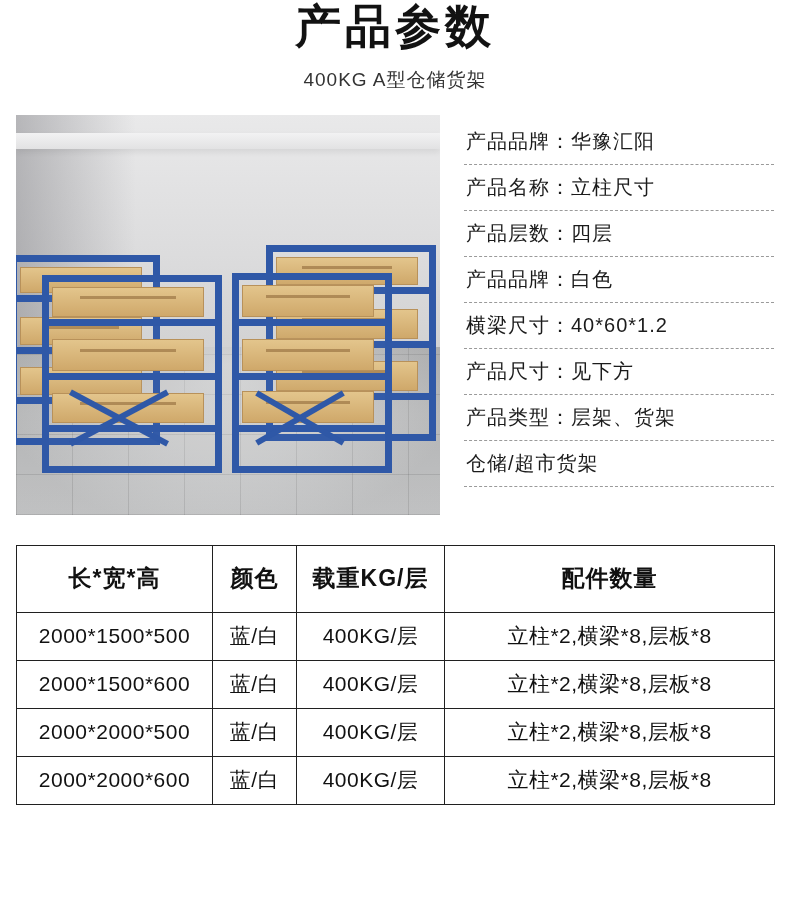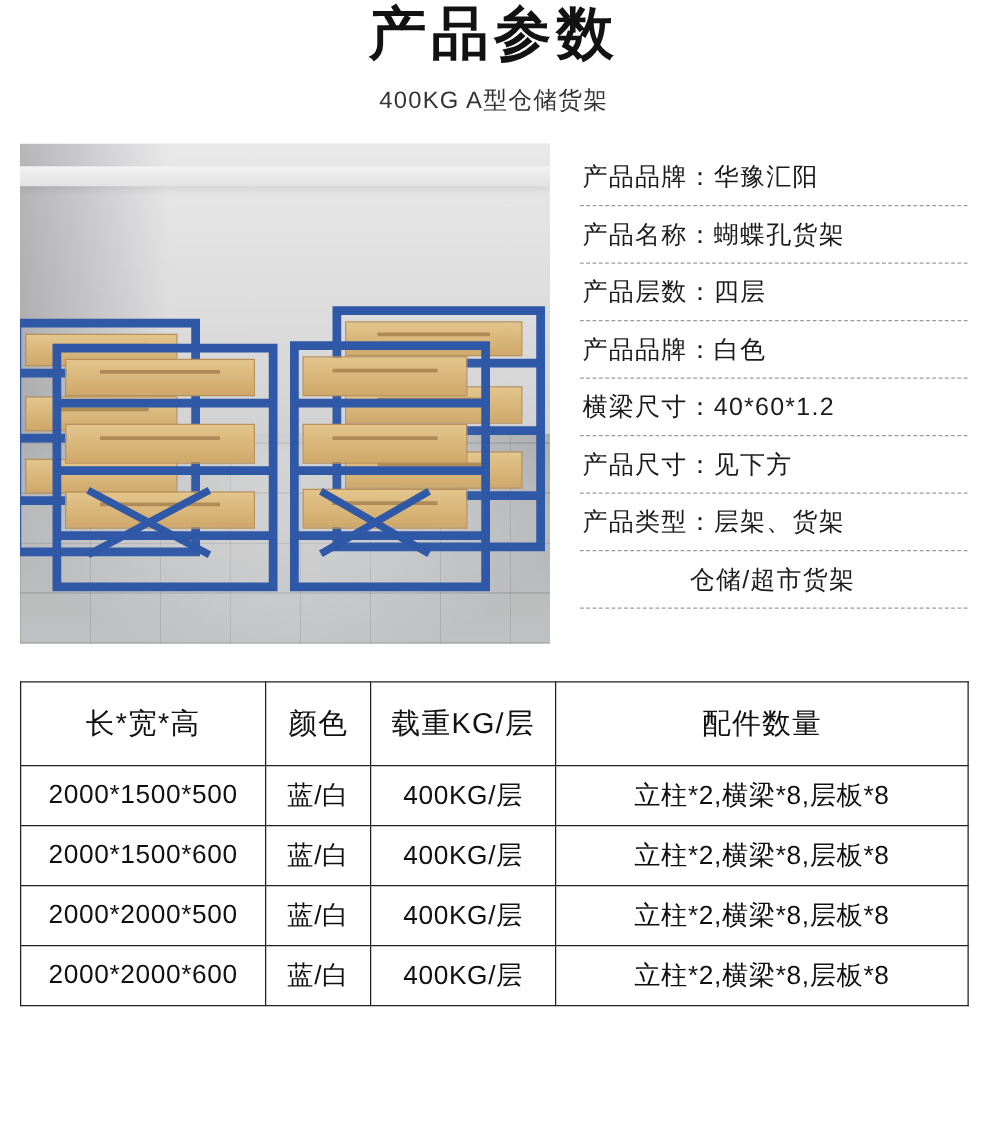--- a/index.html
+++ b/index.html
@@ -122,39 +122,39 @@
     border-bottom: 1px dashed #9a9a9a;
     padding: 9px 0 9px 2px;
     font-size: 20px;
     color: #1b1b1b;
     letter-spacing: 1px;
     white-space: nowrap;
   }
   .spec-row:first-child { border-top: none; }
   .spec-row .k { }
   .spec-row .v { }
-  .spec-row.right { text-align: center; padding-right: 4px; }
+  .spec-row.right { text-align: left; padding-right: 4px; }
 
   
   .table-wrap {
     margin: 30px 16px 0 16px;
   }
   table.params {
     border-collapse: collapse;
     width: 758px;
     table-layout: fixed;
   }
   table.params th, table.params td {
     border: 1px solid #202020;
     text-align: center;
     color: #111;
   }
   table.params th {
     font-size: 23px;
-    font-weight: normal;
+    font-weight: bold;
     height: 64px;
     letter-spacing: 1px;
   }
   table.params td {
     font-size: 21px;
     height: 45px;
     letter-spacing: 0.5px;
   }
   col.c1 { width: 196px; }
   col.c2 { width: 84px; }
@@ -222,21 +222,21 @@
         <div class="brace" style="left:18px; top:142px; width:100px; height:6px; transform:rotate(-30deg);"></div>
         <div class="brace" style="left:18px; top:142px; width:100px; height:6px; transform:rotate(30deg);"></div>
       </div>
     </div>
 
     <div class="spec">
       <div class="spec-row">
         <span class="k">产品品牌：</span><span class="v">华豫汇阳</span>
       </div>
       <div class="spec-row">
-        <span class="k">产品名称：</span><span class="v">蝴蝶孔货架</span>
+        <span class="k">产品名称：</span><span class="v">立柱尺寸</span>
       </div>
       <div class="spec-row">
         <span class="k">产品层数：</span><span class="v">四层</span>
       </div>
       <div class="spec-row">
         <span class="k">产品品牌：</span><span class="v">白色</span>
       </div>
       <div class="spec-row">
         <span class="k">横梁尺寸：</span><span class="v">40*60*1.2</span>
       </div>

